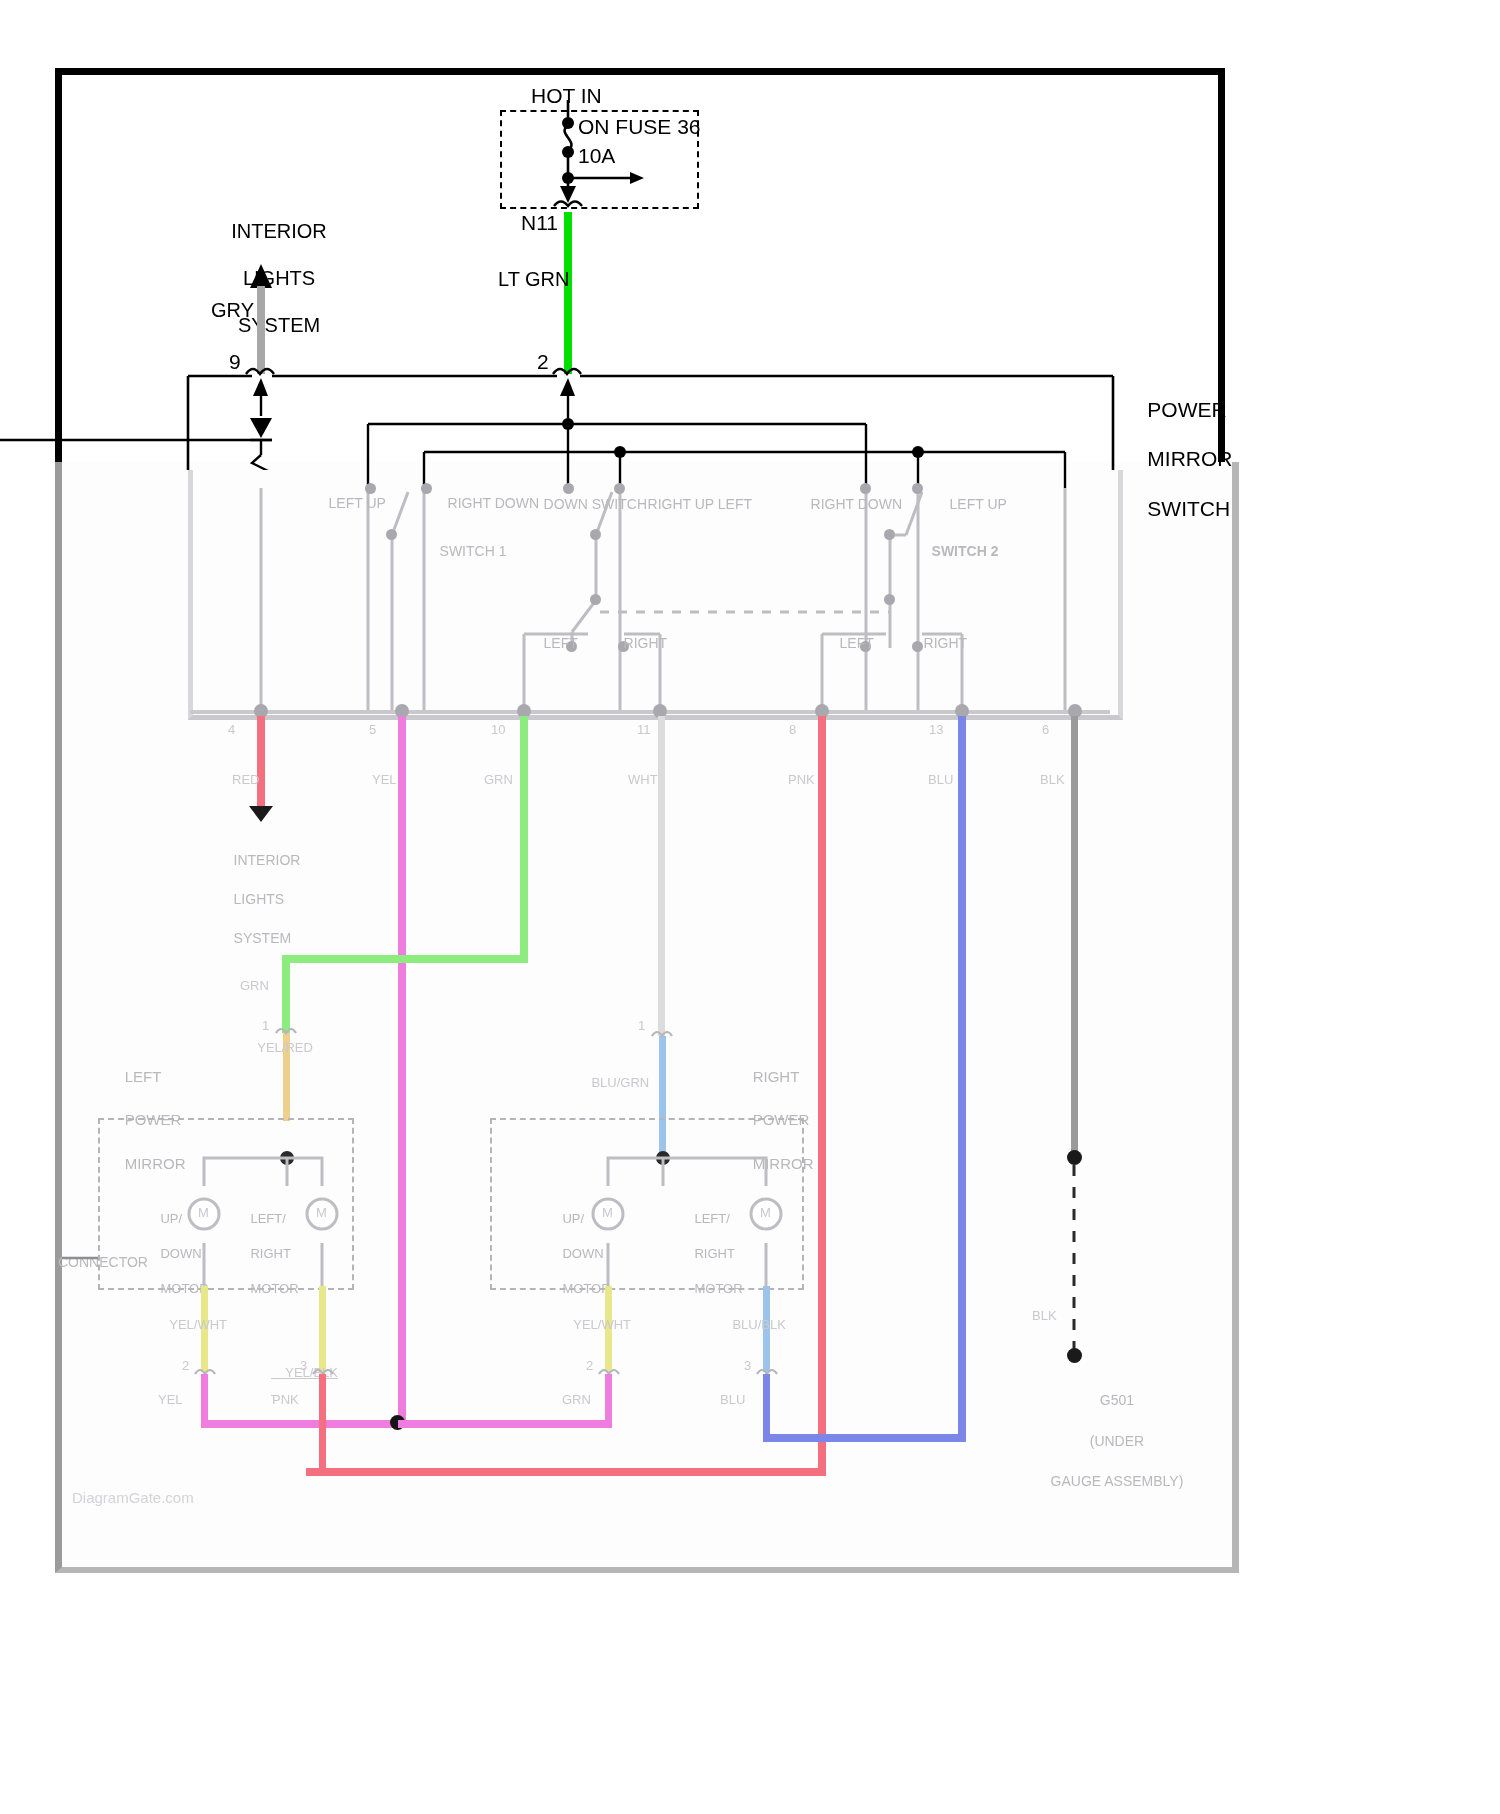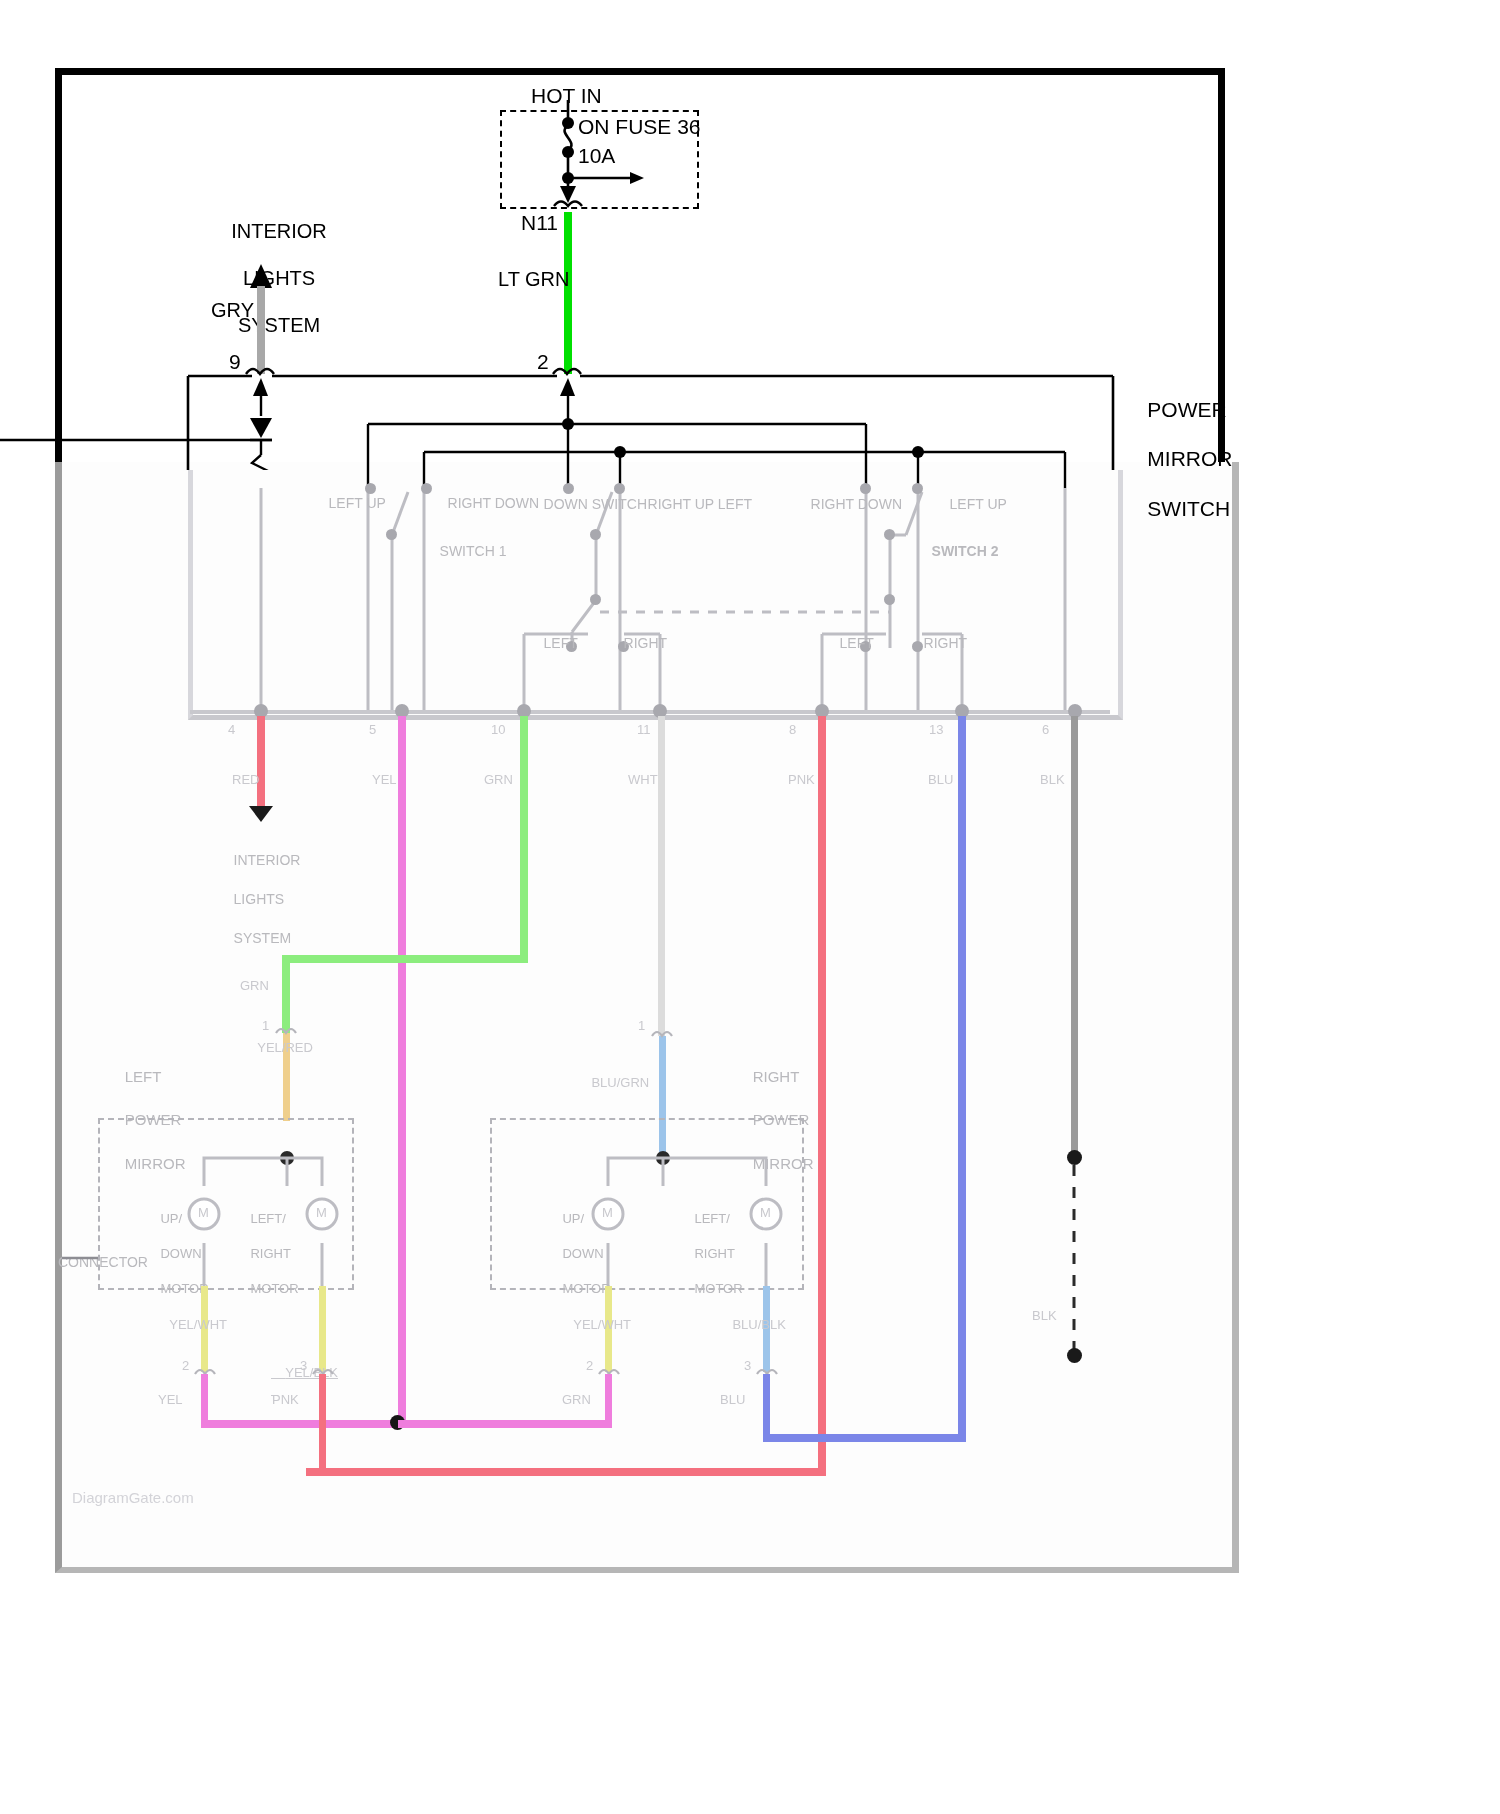--- a/index.html
+++ b/index.html
@@ -414,20 +414,25 @@
   <div class="wire" style="left:763px;top:1374px;width:7px;height:66px;background:#7b86e8;"></div>
   <div class="wire" style="left:763px;top:1434px;width:203px;height:8px;background:#7b86e8;"></div>
   <div class="lbl faded2" style="left:720px;top:1392px;font-size:13px;">BLU</div>
 
   <div class="dot" style="left:1067px;top:1150px;width:15px;height:15px;background:#1a1a1a;"></div>
   <svg style="left:0;top:0;width:1500px;height:1814px;">
     <line x1="1074" y1="1165" x2="1074" y2="1352" stroke="#2a2a2a" stroke-width="3" stroke-dasharray="11 11"></line>
   </svg>
   <div class="lbl faded2" style="left:1032px;top:1308px;font-size:13px;">BLK</div>
   <div class="dot" style="left:1067px;top:1348px;width:15px;height:15px;background:#1a1a1a;"></div>
+  <div class="lbl faded" style="left:1035px;top:1370px;font-size:14px;line-height:1.45;text-align:center;">
+    <span>G501</span><br>
+    <span>(UNDER</span><br>
+    <span>GAUGE ASSEMBLY)</span>
+  </div>
 
   <div class="lbl faded" style="left:58px;top:1242px;font-size:14px;margin-top:12px;">CONNECTOR</div>
   <svg style="left:0;top:0;width:1500px;height:1814px;">
     <line x1="62" y1="1258" x2="98" y2="1258" stroke="#8d8d93" stroke-width="2.4"></line>
   </svg>
 
   <div class="lbl faded2" style="left:72px;top:1489px;font-size:15px;color:#d3d3d8;">DiagramGate.com</div>
 
 </div>
 

